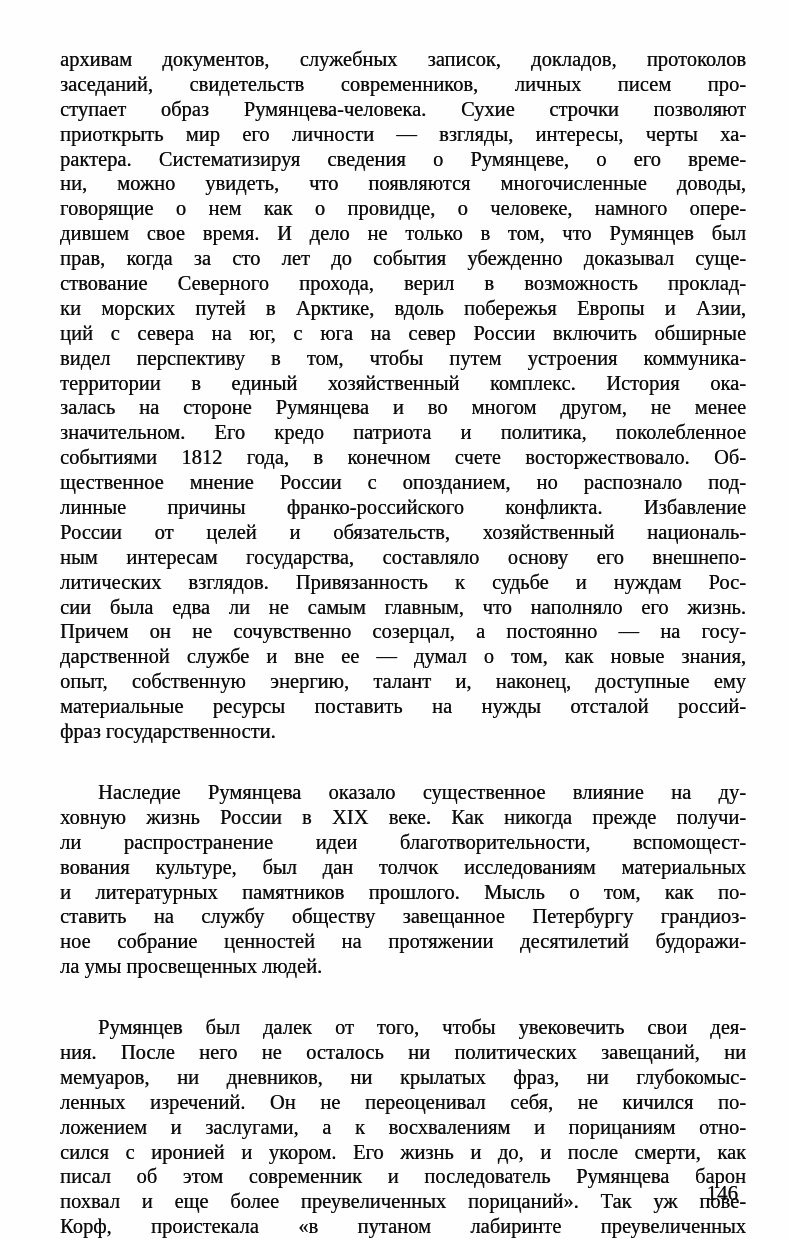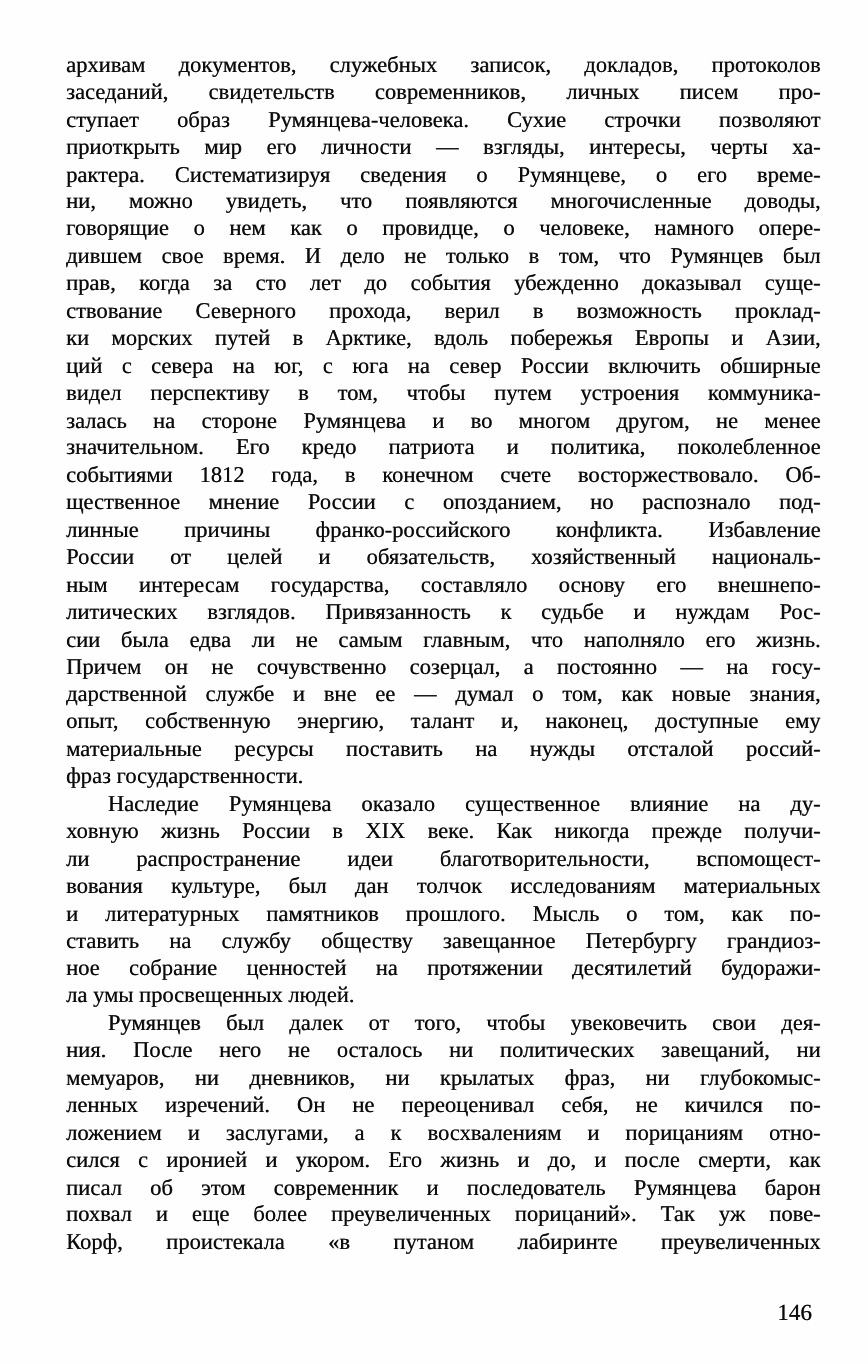--- a/index.html
+++ b/index.html
@@ -30,20 +30,21 @@
     white-space: normal;
     overflow: hidden;
     
     text-shadow: 0.35px 0 0 rgba(0,0,0,0.75);
   }
   .line.flush {
     text-align-last: left;
   }
   .line.indent {
     text-indent: 38px;
+    margin-top: 36px;
   }
   .page-number {
     position: absolute;
     left: 52px;
     top: 1181px;
     width: 686px;
     text-align: right;
     font-size: 21px;
     line-height: 25px;
     text-shadow: 0.35px 0 0 rgba(0,0,0,0.75);
@@ -59,20 +60,21 @@
     <div class="line">приоткрыть мир его личности — взгляды, интересы, черты ха-</div>
     <div class="line">рактера. Систематизируя сведения о Румянцеве, о его време-</div>
     <div class="line">ни, можно увидеть, что появляются многочисленные доводы,</div>
     <div class="line">говорящие о нем как о провидце, о человеке, намного опере-</div>
     <div class="line">дившем свое время. И дело не только в том, что Румянцев был</div>
     <div class="line">прав, когда за сто лет до события убежденно доказывал суще-</div>
     <div class="line">ствование Северного прохода, верил в возможность проклад-</div>
     <div class="line">ки морских путей в Арктике, вдоль побережья Европы и Азии,</div>
     <div class="line">ций с севера на юг, с юга на север России включить обширные</div>
     <div class="line">видел перспективу в том, чтобы путем устроения коммуника-</div>
+    <div class="line">территории в единый хозяйственный комплекс. История ока-</div>
     <div class="line">залась на стороне Румянцева и во многом другом, не менее</div>
     <div class="line">значительном. Его кредо патриота и политика, поколебленное</div>
     <div class="line">событиями 1812 года, в конечном счете восторжествовало. Об-</div>
     <div class="line">щественное мнение России с опозданием, но распознало под-</div>
     <div class="line">линные причины франко-российского конфликта. Избавление</div>
     <div class="line">России от целей и обязательств, хозяйственный националь-</div>
     <div class="line">ным интересам государства, составляло основу его внешнепо-</div>
     <div class="line">литических взглядов. Привязанность к судьбе и нуждам Рос-</div>
     <div class="line">сии была едва ли не самым главным, что наполняло его жизнь.</div>
     <div class="line">Причем он не сочувственно созерцал, а постоянно — на госу-</div>

